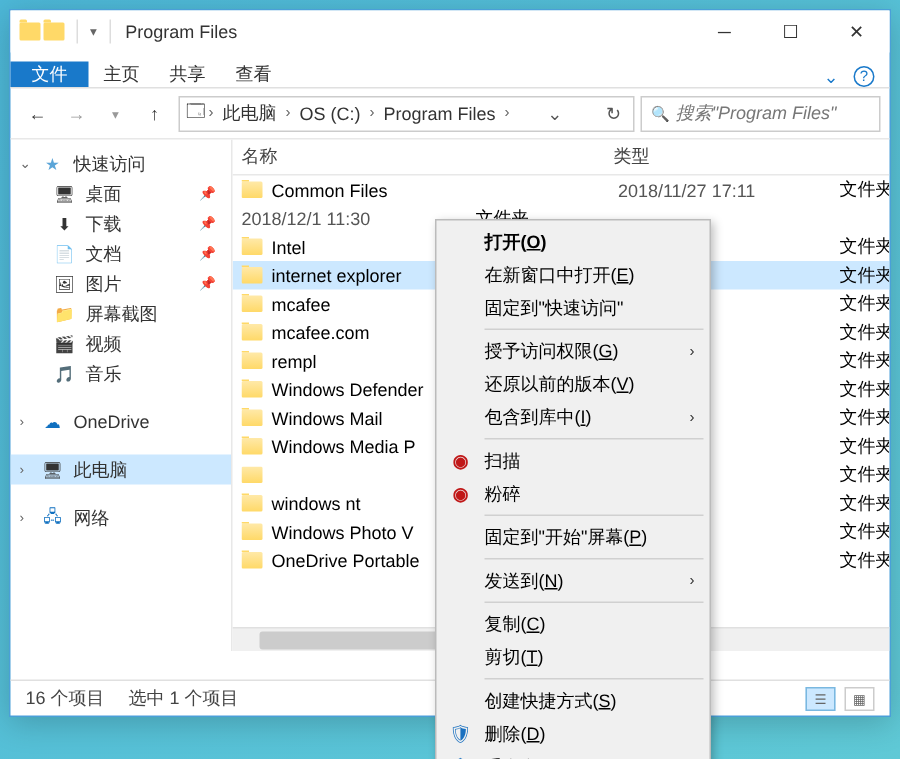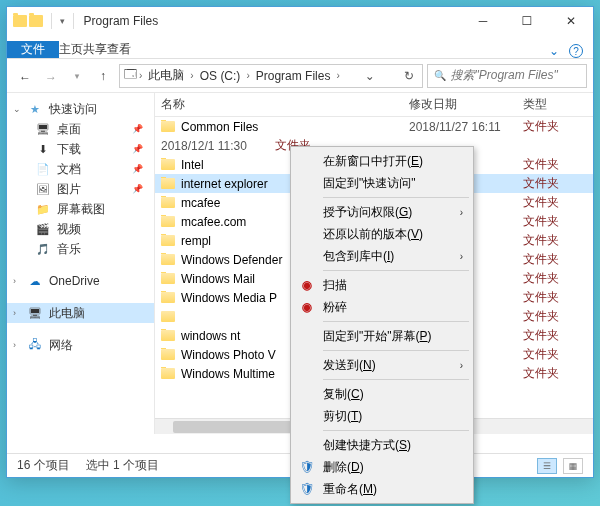--- a/index.html
+++ b/index.html
@@ -8,21 +8,21 @@
 .titlebar { height: 28px; display: flex; align-items: center; background: #fff; }
 .titlebar-icons { display: flex; gap: 2px; padding-left: 6px; align-items: center; }
 .folder-mini { width: 14px; height: 12px; background: #ffd968; border-radius: 1px; position: relative; }
 .folder-mini::before { content: ''; position: absolute; top: -2px; left: 0; width: 5px; height: 2px; background: #ffd968; border-radius: 1px 1px 0 0; }
 .tb-sep { width: 1px; height: 16px; background: #ddd; margin: 0 6px; }
 .title-text { margin-left: 4px; color: #333; }
 .win-controls { margin-left: auto; display: flex; }
 .win-btn { width: 44px; height: 28px; display: flex; align-items: center; justify-content: center; color: #333; }
 .ribbon-tabs { height: 24px; display: flex; align-items: flex-end; border-bottom: 1px solid #e0e0e0; }
 .file-tab { background: #1979ca; color: #fff; padding: 0 14px; display: flex; align-items: center; }
-.rtab { padding: 0 0; display: flex; align-items: center; color: #333; }
+.rtab { padding: 0 10px; display: flex; align-items: center; color: #333; }
 .ribbon-expand { margin-left: auto; display: flex; align-items: center; padding: 0 10px; gap: 10px; color: #1979ca; }
 .navbar { height: 34px; display: flex; align-items: center; padding: 0 6px; gap: 4px; border-bottom: 1px solid #e8e8e8; }
 .nav-arrows { display: flex; gap: 2px; align-items: center; }
 .nav-arrow { width: 24px; height: 24px; display: flex; align-items: center; justify-content: center; color: #999; border-radius: 2px; }
 .nav-arrow.enabled { color: #333; }
 .addrbar { flex: 1; height: 24px; border: 1px solid #ccc; display: flex; align-items: center; padding: 0 4px; gap: 2px; background: #fff; }
 .crumb { padding: 0 4px; color: #333; display: flex; align-items: center; gap: 2px; }
 .crumb-sep { color: #666; font-size: 10px; }
 .addr-refresh { margin-left: auto; color: #555; padding: 0 4px; }
 .searchbar { width: 160px; height: 24px; border: 1px solid #ccc; display: flex; align-items: center; padding: 0 6px; color: #777; font-style: italic; }
@@ -36,25 +36,25 @@
 .chev { font-size: 9px; color: #666; width: 8px; }
 .side-icon { width: 16px; height: 16px; display: flex; align-items: center; justify-content: center; font-size: 11px; }
 .star { color: #5ba5d8; }
 .pin { color: #888; font-size: 9px; margin-left: auto; margin-right: 6px; }
 .content { flex: 1; display: flex; flex-direction: column; overflow: hidden; }
 .col-headers { height: 24px; display: flex; align-items: center; border-bottom: 1px solid #e8e8e8; color: #444; padding-left: 6px; }
 .col-name { width: 248px; }
 .col-date { width: 114px; }
 .col-type { flex: 1; }
 .file-list { flex: 1; overflow: hidden; }
-.file-row { height: 19px; display: flex; align-items: center; padding-left: 6px; }
+.file-row { height: 19px; display: flex; align-items: center; padding-left: 6px; gap: 21px; }
 .file-row.selected { background: #cce8ff; }
 .file-cell-name { width: 248px; display: flex; align-items: center; gap: 6px; overflow: hidden; white-space: nowrap; }
 .file-cell-date { width: 114px; color: #555; overflow: hidden; white-space: nowrap; }
-.file-cell-type { color: #7f1d1d; overflow: hidden; white-space: nowrap; }
+.file-cell-type { color: #000000; overflow: hidden; white-space: nowrap; margin-left: 21px; }
 .folder-icon { width: 14px; height: 11px; background: linear-gradient(#ffe9a8, #ffd968); border-radius: 1px; flex-shrink: 0; position: relative; }
 .folder-icon::before { content: ''; position: absolute; top: -2px; left: 0; width: 5px; height: 2px; background: #ffd968; border-radius: 1px 1px 0 0; }
 .scroll-h { height: 16px; background: #f0f0f0; border-top: 1px solid #e0e0e0; position: relative; }
 .scroll-h::after { content: ''; position: absolute; left: 18px; top: 2px; width: 280px; height: 12px; background: #ccc; border-radius: 2px; }
 .statusbar { height: 24px; border-top: 1px solid #e0e0e0; display: flex; align-items: center; padding: 0 10px; color: #444; gap: 16px; margin-top: 19px; }
 .status-right { margin-left: auto; display: flex; gap: 6px; }
 .view-btn { width: 20px; height: 16px; border: 1px solid #ccc; display: flex; align-items: center; justify-content: center; font-size: 9px; color: #666; }
 .view-btn.active { background: #cce8ff; border-color: #7ab8e0; }
 
 .context-menu { position: absolute; left: 290px; top: 146px; width: 184px; background: #f0f0f0; border: 1px solid #bbb; box-shadow: 2px 2px 6px rgba(0,0,0,0.25); padding: 3px 2px; z-index: 100; }
@@ -189,30 +189,29 @@
             <span class="chev">›</span>
             <span class="side-icon" style="color:#1070c0">🖧</span>
             <span>网络</span>
           </div>
       </div>
     </div>
 
     <div class="content">
       <div class="col-headers">
         <div class="col-name">名称</div>
-        <div class="col-date">修改日期</div>
         <div class="col-type">类型</div>
       </div>
       <div class="file-list" id="file-list">
           <div class="file-row">
             <div class="file-cell-name">
               <span class="folder-icon"></span>
               <span>Common Files</span>
             </div>
-            <div class="file-cell-date">2018/11/27 16:11</div>
+            <div class="file-cell-date">2018/11/27 17:11</div>
             <div class="file-cell-type">文件夹</div>
           </div>
           <div class="file-row">
             <div class="file-cell-date">2018/12/1 11:30</div>
             <div class="file-cell-type">文件夹</div>
           </div>
           <div class="file-row">
             <div class="file-cell-name">
               <span class="folder-icon"></span>
               <span>Intel</span>
@@ -295,41 +294,44 @@
             <div class="file-cell-name">
               <span class="folder-icon"></span>
               <span>Windows Photo V</span>
             </div>
             <div class="file-cell-date">/17 17:32</div>
             <div class="file-cell-type">文件夹</div>
           </div>
           <div class="file-row">
             <div class="file-cell-name">
               <span class="folder-icon"></span>
-              <span>Windows Multime</span>
+              <span>OneDrive Portable</span>
             </div>
             <div class="file-cell-date">12 7:38</div>
             <div class="file-cell-type">文件夹</div>
           </div>
         </div>
       <div class="scroll-h"></div>
     </div>
   </div>
 
   <div class="statusbar">
     <span>16 个项目</span>
     <span>选中 1 个项目</span>
     <div class="status-right">
       <div class="view-btn active">☰</div>
       <div class="view-btn">▦</div>
     </div>
   </div>
 </div>
 
 <div class="context-menu">
+  <div class="ctx-item bold">
+      <span>打开(<u>O</u>)</span>
+    </div>
   <div class="ctx-item">
       <span>在新窗口中打开(<u>E</u>)</span>
     </div>
   <div class="ctx-item">固定到"快速访问"</div>
   <div class="ctx-sep"></div>
   <div class="ctx-item">
       <span>授予访问权限(<u>G</u>)</span>
       <span class="arrow">›</span>
     </div>
   <div class="ctx-item">

